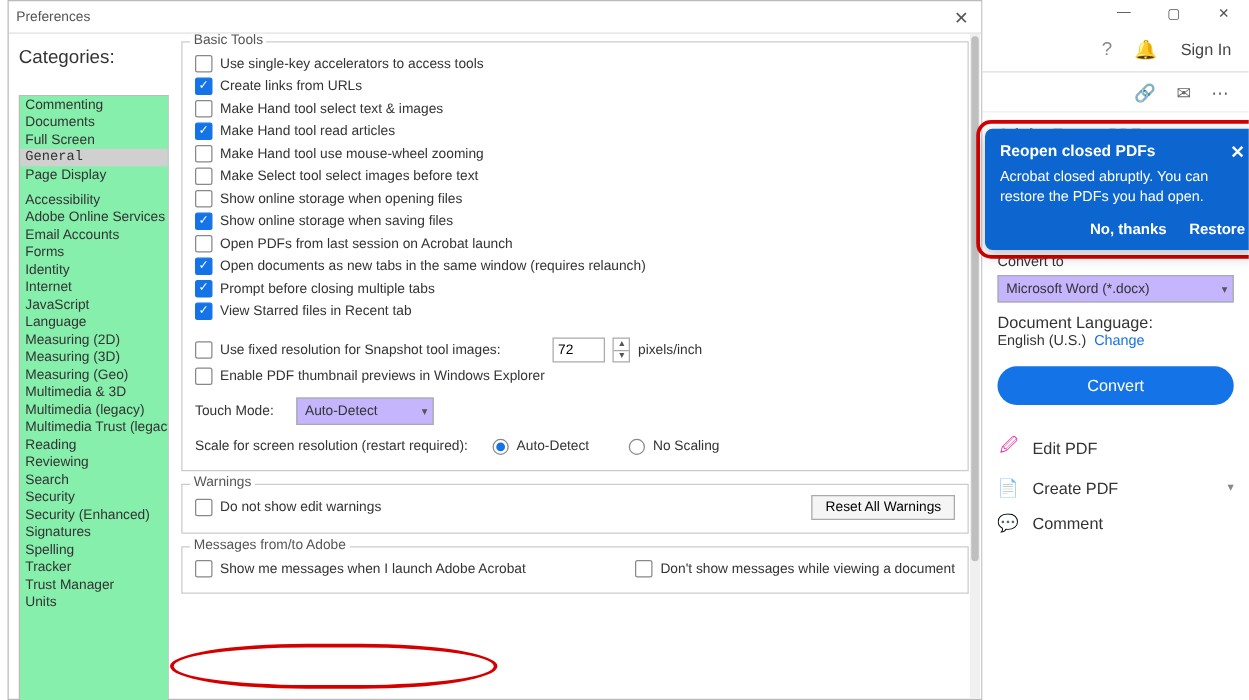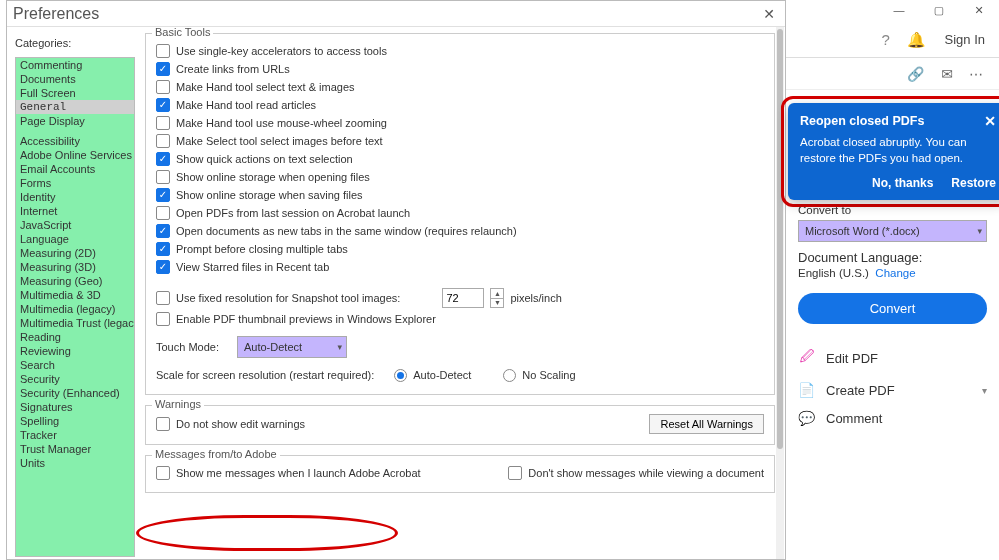--- a/index.html
+++ b/index.html
@@ -1,26 +1,26 @@
 <!DOCTYPE html>
 <html><head>
 <meta charset="utf-8">
 <style>
 * { box-sizing: border-box; margin: 0; padding: 0; }
 body { font-family: "Segoe UI", Tahoma, sans-serif; font-size: 11px; color: #333; background: #fff; width: 999px; height: 560px; overflow: hidden; position: relative; }
 
 .dialog { position: absolute; left: 6px; top: 0; width: 780px; height: 560px; background: #fff; border: 1px solid #bbb; }
 .dialog-titlebar { height: 26px; display: flex; align-items: center; padding: 0 6px; border-bottom: 1px solid #e0e0e0; }
-.dialog-title { font-size: 16px; color: #555; flex: 1; }
+.dialog-title { font-size: 11px; color: #555; flex: 1; }
 .dialog-close { width: 20px; height: 20px; display: flex; align-items: center; justify-content: center; color: #555; cursor: pointer; font-size: 14px; }
 
 .dialog-body { display: flex; height: calc(100% - 26px); }
 
 .catcol { width: 128px; padding: 10px 6px 10px 8px; }
-.catlabel { font-size: 11px; margin-bottom: 8px; }
+.catlabel { font-size: 15px; margin-bottom: 22px; }
 .catlist { border: 1px solid #bbb; width: 120px; height: 500px; overflow-y: auto; background: #86efac; font-size: 11px; }
 .catitem { padding: 1px 4px; cursor: default; white-space: nowrap; }
 .catitem.selected { background: #d0d0d0; font-family: Liberation Mono, monospace; }
 .catgap { height: 6px; }
 
 .maincol { flex: 1; padding: 6px 10px 6px 10px; overflow-y: auto; }
 .fieldset { border: 1px solid #ccc; padding: 8px 10px 10px 10px; margin-bottom: 10px; position: relative; }
 .fieldset > .legend { position: absolute; top: -8px; left: 6px; background: #fff; padding: 0 3px; font-size: 11px; color: #555; }
 .optrow { display: flex; align-items: center; gap: 6px; padding: 2px 0; min-height: 18px; }
 .cb { width: 14px; height: 14px; border: 1px solid #888; border-radius: 2px; background: #fff; display: inline-flex; align-items: center; justify-content: center; font-size: 11px; color: #fff; cursor: pointer; }
@@ -139,24 +139,20 @@
             </div>
             <div class="optrow">
               <span class="cb"></span>
               <span>Make Hand tool use mouse-wheel zooming</span>
             </div>
             <div class="optrow">
               <span class="cb"></span>
               <span>Make Select tool select images before text</span>
             </div>
             <div class="optrow">
-              <span class="cb checked"></span>
-              <span>Show quick actions on text selection</span>
-            </div>
-            <div class="optrow">
               <span class="cb"></span>
               <span>Show online storage when opening files</span>
             </div>
             <div class="optrow">
               <span class="cb checked"></span>
               <span>Show online storage when saving files</span>
             </div>
             <div class="optrow">
               <span class="cb"></span>
               <span>Open PDFs from last session on Acrobat launch</span>

